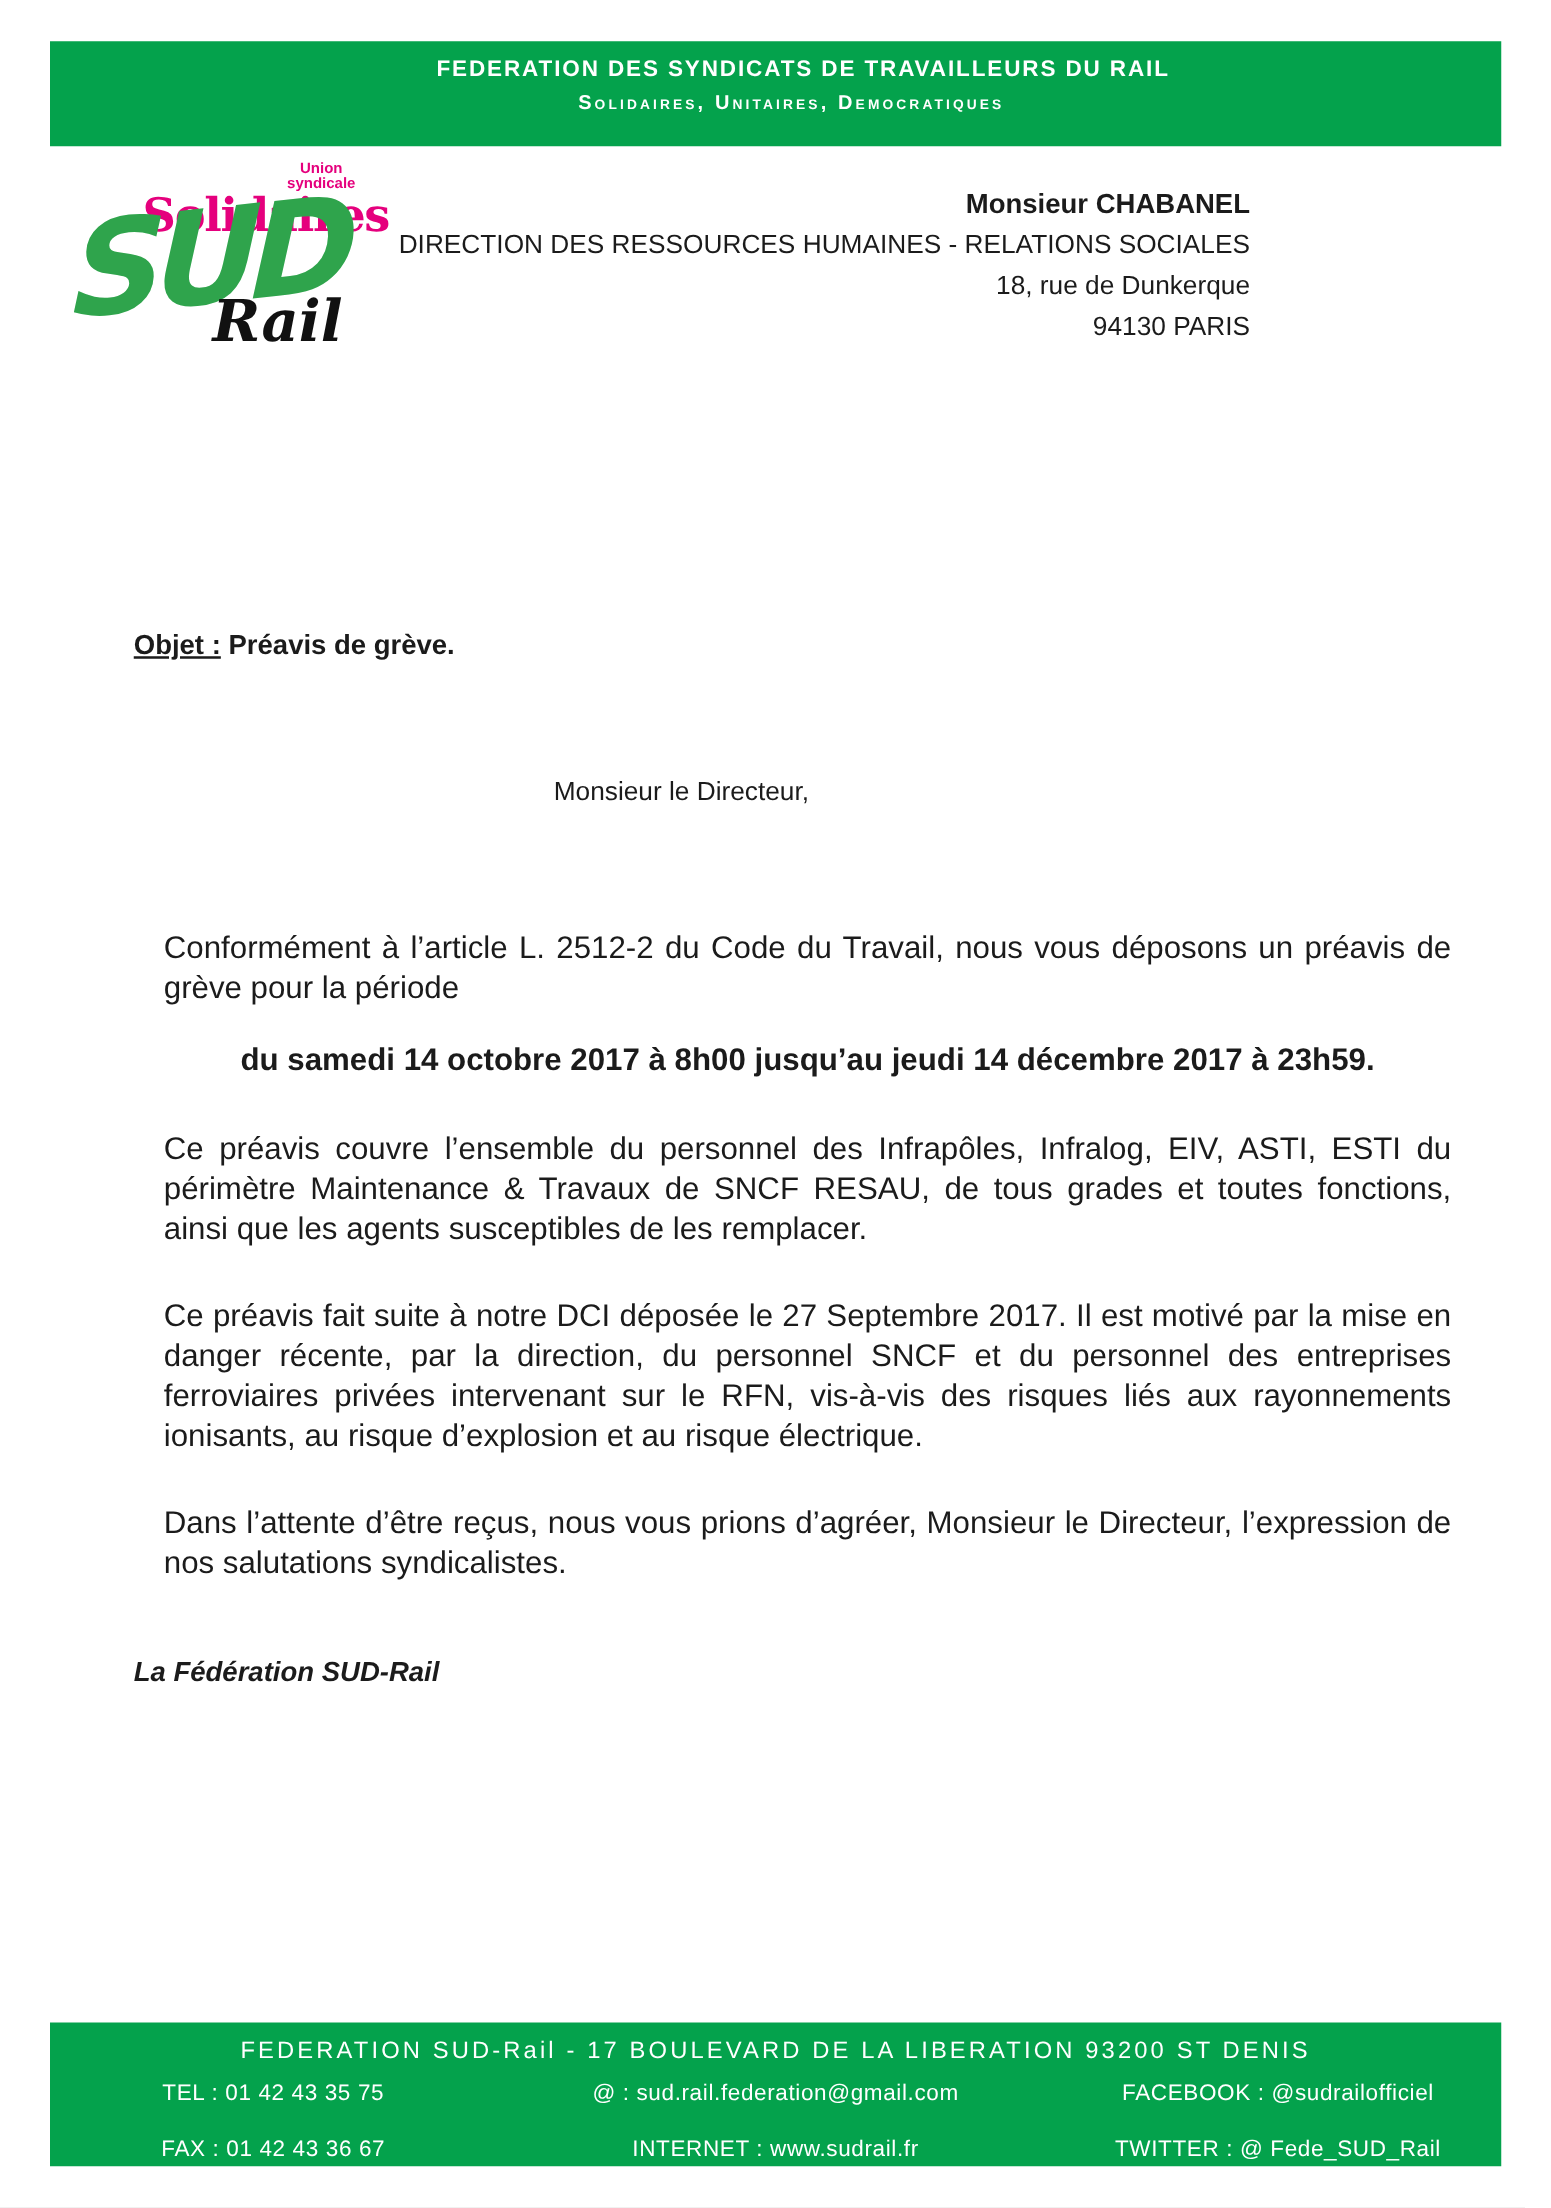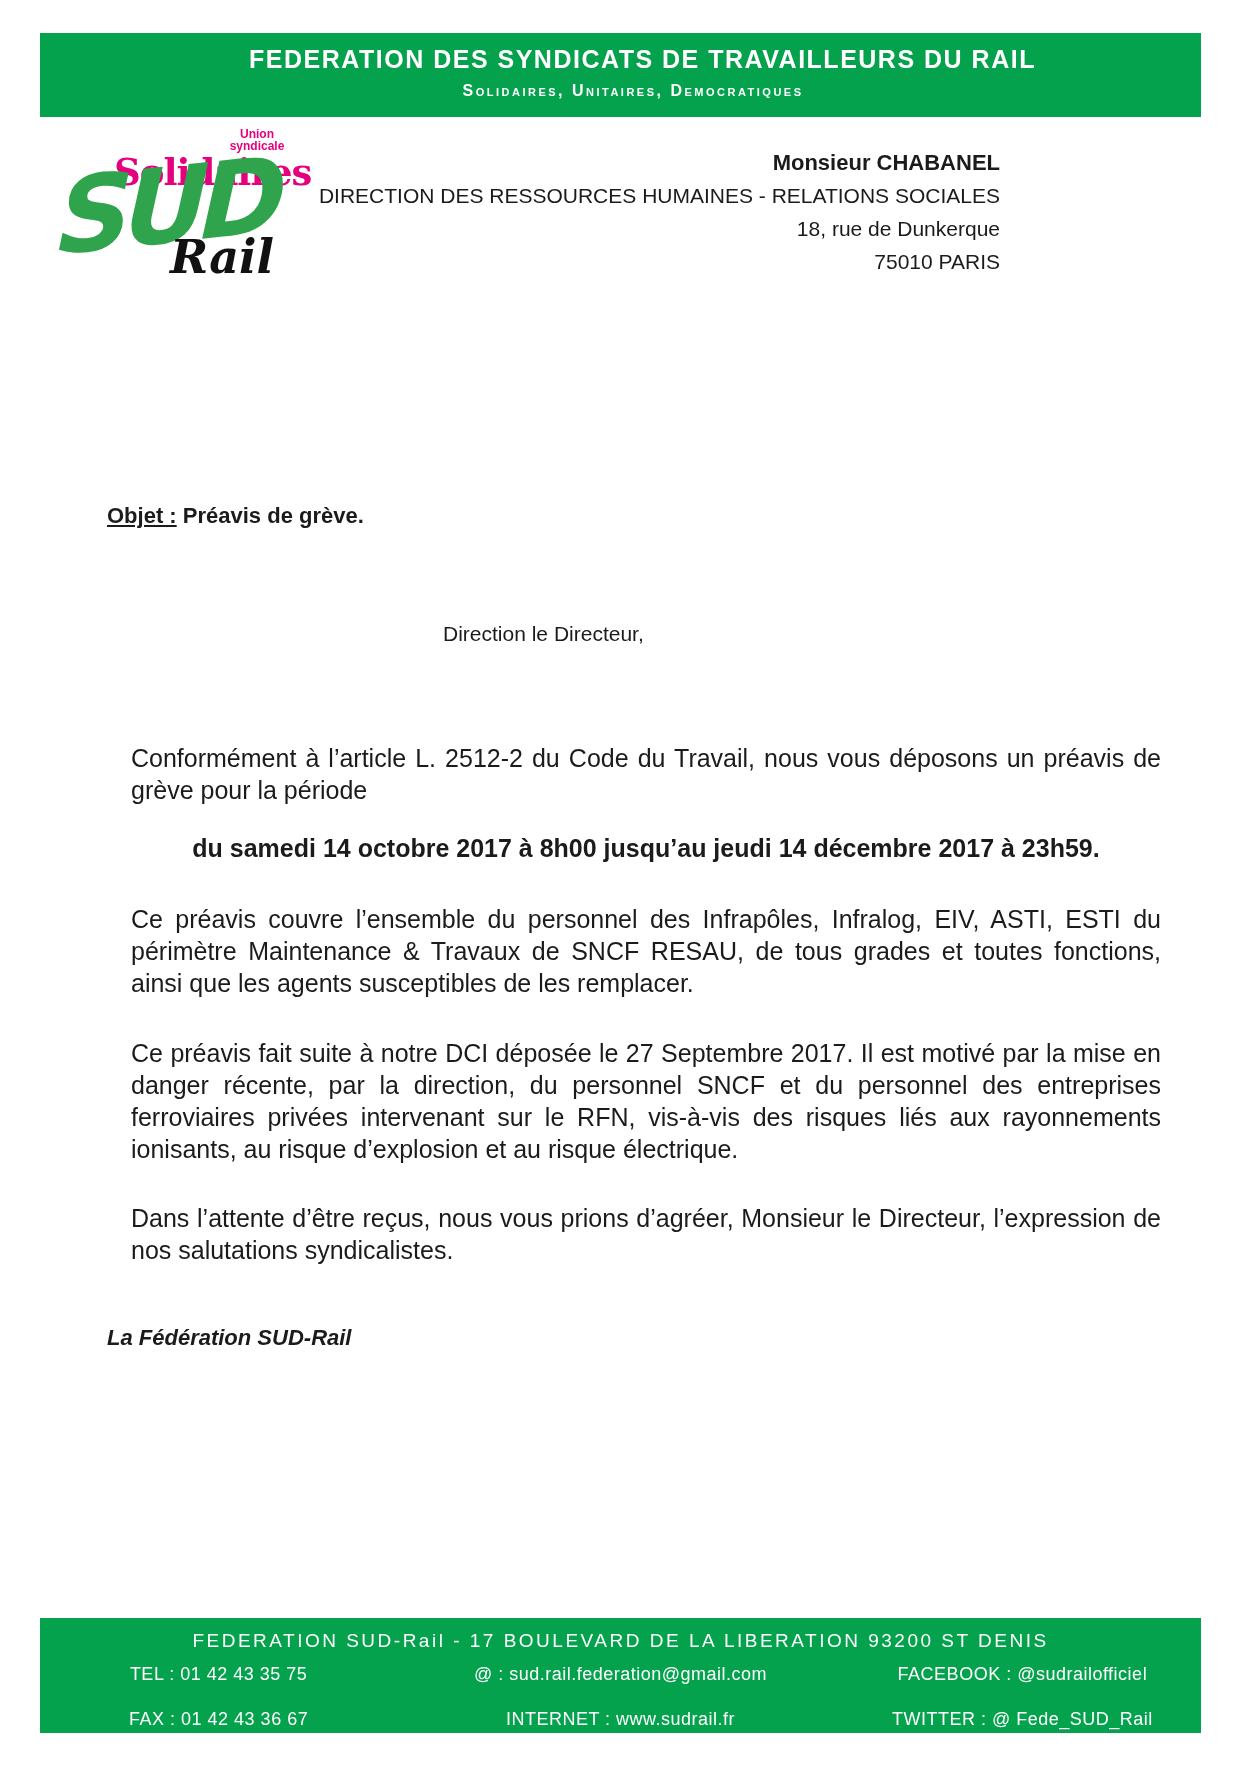--- a/index.html
+++ b/index.html
@@ -19,21 +19,21 @@
   .banner {
     position: absolute;
     left: 40px; top: 33px;
     width: 1161px; height: 84px;
     background: #04a24c;
     color: #ffffff;
     text-align: center;
   }
   .banner-title {
     padding-top: 12px;
-    font-size: 25px;
+    font-size: 18px;
     font-weight: bold;
     letter-spacing: 1.5px;
     margin-left: 44px;
   }
   .banner-subtitle {
     margin-top: 8px;
     font-size: 16px;
     font-weight: bold;
     font-variant: small-caps;
     letter-spacing: 2.5px;
@@ -184,30 +184,30 @@
     <div class="logo-union">Union syndicale</div>
     <div class="logo-solidaires">Solidaires</div>
     <div class="logo-sud">SUD</div>
     <div class="logo-rail">Rail</div>
   </div>
 
   <div class="recipient">
     <div class="line">Monsieur CHABANEL</div>
     <div class="line">DIRECTION DES RESSOURCES HUMAINES - RELATIONS SOCIALES</div>
     <div class="line">18, rue de Dunkerque</div>
-    <div class="line">75010 PARIS</div>
+    <div class="line">94130 PARIS</div>
   </div>
 
 
   <div class="subject">
     <span class="subject-label">Objet :</span>
     <span>Préavis de grève.</span>
   </div>
 
-  <div class="salutation">Direction le Directeur,</div>
+  <div class="salutation">Monsieur le Directeur,</div>
 
   <div class="para p1">Conformément à l’article L. 2512-2 du Code du Travail, nous vous déposons un préavis de grève pour la période</div>
   <div class="para p2">du samedi 14 octobre 2017 à 8h00 jusqu’au jeudi 14 décembre 2017 à 23h59.</div>
   <div class="para p3">Ce préavis couvre l’ensemble du personnel des Infrapôles, Infralog, EIV, ASTI, ESTI du périmètre Maintenance &amp; Travaux de SNCF RESAU, de tous grades et toutes fonctions, ainsi que les agents susceptibles de les remplacer.</div>
   <div class="para p4">Ce préavis fait suite à notre DCI déposée le 27 Septembre 2017. Il est motivé par la mise en danger récente, par la direction, du personnel SNCF et du personnel des entreprises ferroviaires privées intervenant sur le RFN, vis-à-vis des risques liés aux rayonnements ionisants, au risque d’explosion et au risque électrique.</div>
   <div class="para p5">Dans l’attente d’être reçus, nous vous prions d’agréer, Monsieur le Directeur, l’expression de nos salutations syndicalistes.</div>
 
   <div class="signature">La Fédération SUD-Rail</div>
 
   <div class="footer">

